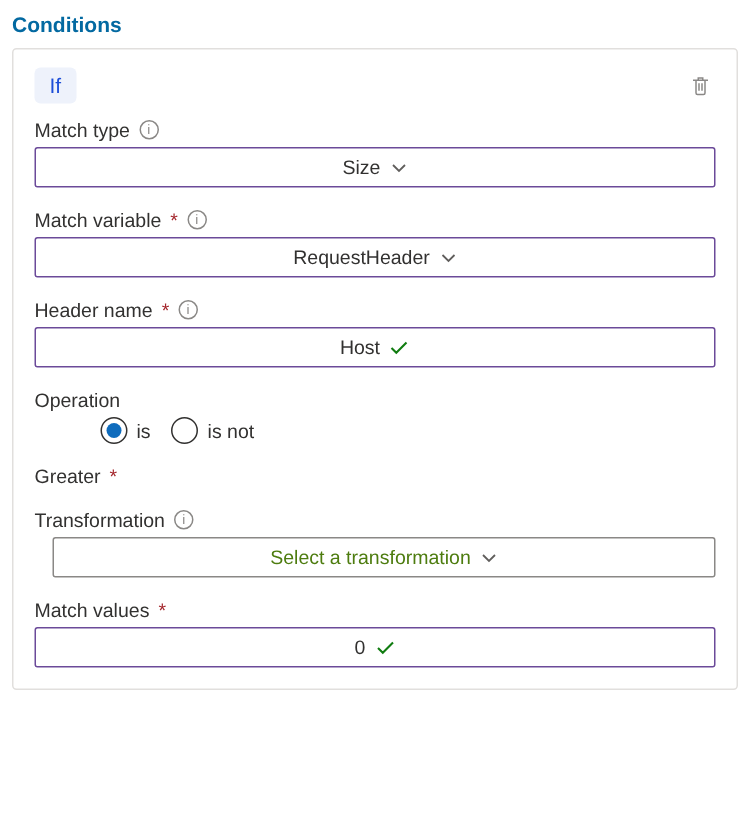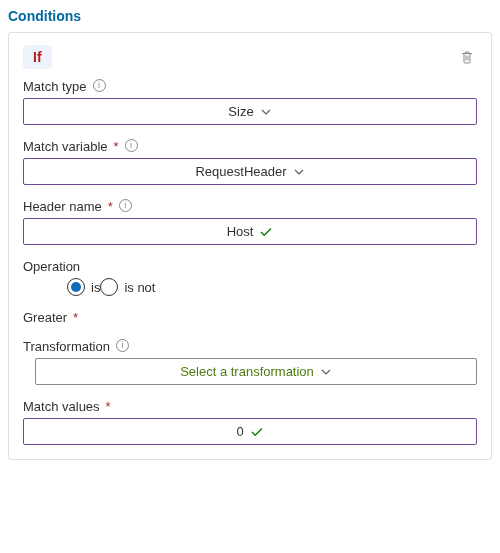--- a/index.html
+++ b/index.html
@@ -1,34 +1,34 @@
 <!DOCTYPE html>
 <html><head>
 <meta charset="utf-8">
 <style>
   * { box-sizing: border-box; font-family: "Segoe UI", -apple-system, sans-serif; }
   body { margin: 0; padding: 8px; background: #fff; width: 500px; }
   .section-title { font-size: 14px; font-weight: 600; color: #0369a1; margin: 0 0 8px 0; }
   .card { border: 1px solid #e1dfdd; border-radius: 3px; padding: 12px 14px 14px 14px; }
   .card-head { display: flex; align-items: center; justify-content: space-between; margin-bottom: 10px; }
-  .pill { display: inline-block; background: #eef2fb; color: #b91c1c; font-weight: 700; font-size: 14px; padding: 4px 10px; border-radius: 4px; }
+  .pill { display: inline-block; background: #eef2fb; color: #1d4ed8; font-weight: 400; font-size: 14px; padding: 4px 10px; border-radius: 4px; }
   .trash-btn { background: none; border: none; padding: 2px; cursor: pointer; color: #8a8886; }
   .trash-btn svg { display: block; }
   .field { margin-bottom: 14px; }
-  .field-label { display: flex; align-items: flex-start; gap: 6px; font-size: 13px; color: #323130; margin-bottom: 4px; }
+  .field-label { display: flex; align-items: center; gap: 6px; font-size: 13px; color: #323130; margin-bottom: 4px; }
   .req { color: #a4262c; }
   .info-icon { width: 13px; height: 13px; border: 1px solid #8a8886; border-radius: 50%; display: inline-flex; align-items: center; justify-content: center; font-size: 9px; color: #8a8886; line-height: 1; }
   .select, .textbox { width: 100%; display: flex; align-items: center; justify-content: center; border: 1px solid #6b4a99; border-radius: 2px; padding: 5px 8px; font-size: 13px; color: #323130; background: #fff; cursor: pointer; }
   .select.inner { border-color: #8a8886; }
   .select .sel-text.placeholder { color: #4d7c0f; }
   .chev { flex-shrink: 0; margin-left: 6px; }
   .chev svg { display:block; }
   .check-icon { flex-shrink:0; margin-left:6px; }
   .check-icon svg { display:block; }
-  .radio-row { display: flex; align-items: center; font-size: 13px; color: #323130; padding-left: 44px; }
+  .radio-row { display: flex; align-items: center; gap: 14px; font-size: 13px; color: #323130; padding-left: 44px; }
   .radio { width: 18px; height: 18px; border: 1px solid #323130; border-radius: 50%; display:inline-flex; align-items:center; justify-content:center; cursor:pointer; }
   .radio.inner-dot::after { content:""; width:10px; height:10px; border-radius:50%; background:#0f6cbd; display:block; }
   .radio-opt { display:flex; align-items:center; gap:6px; }
   .indent { padding-left: 12px; }
 </style>
 </head>
 <body>
 
 <div class="section-title">Conditions</div>
 

